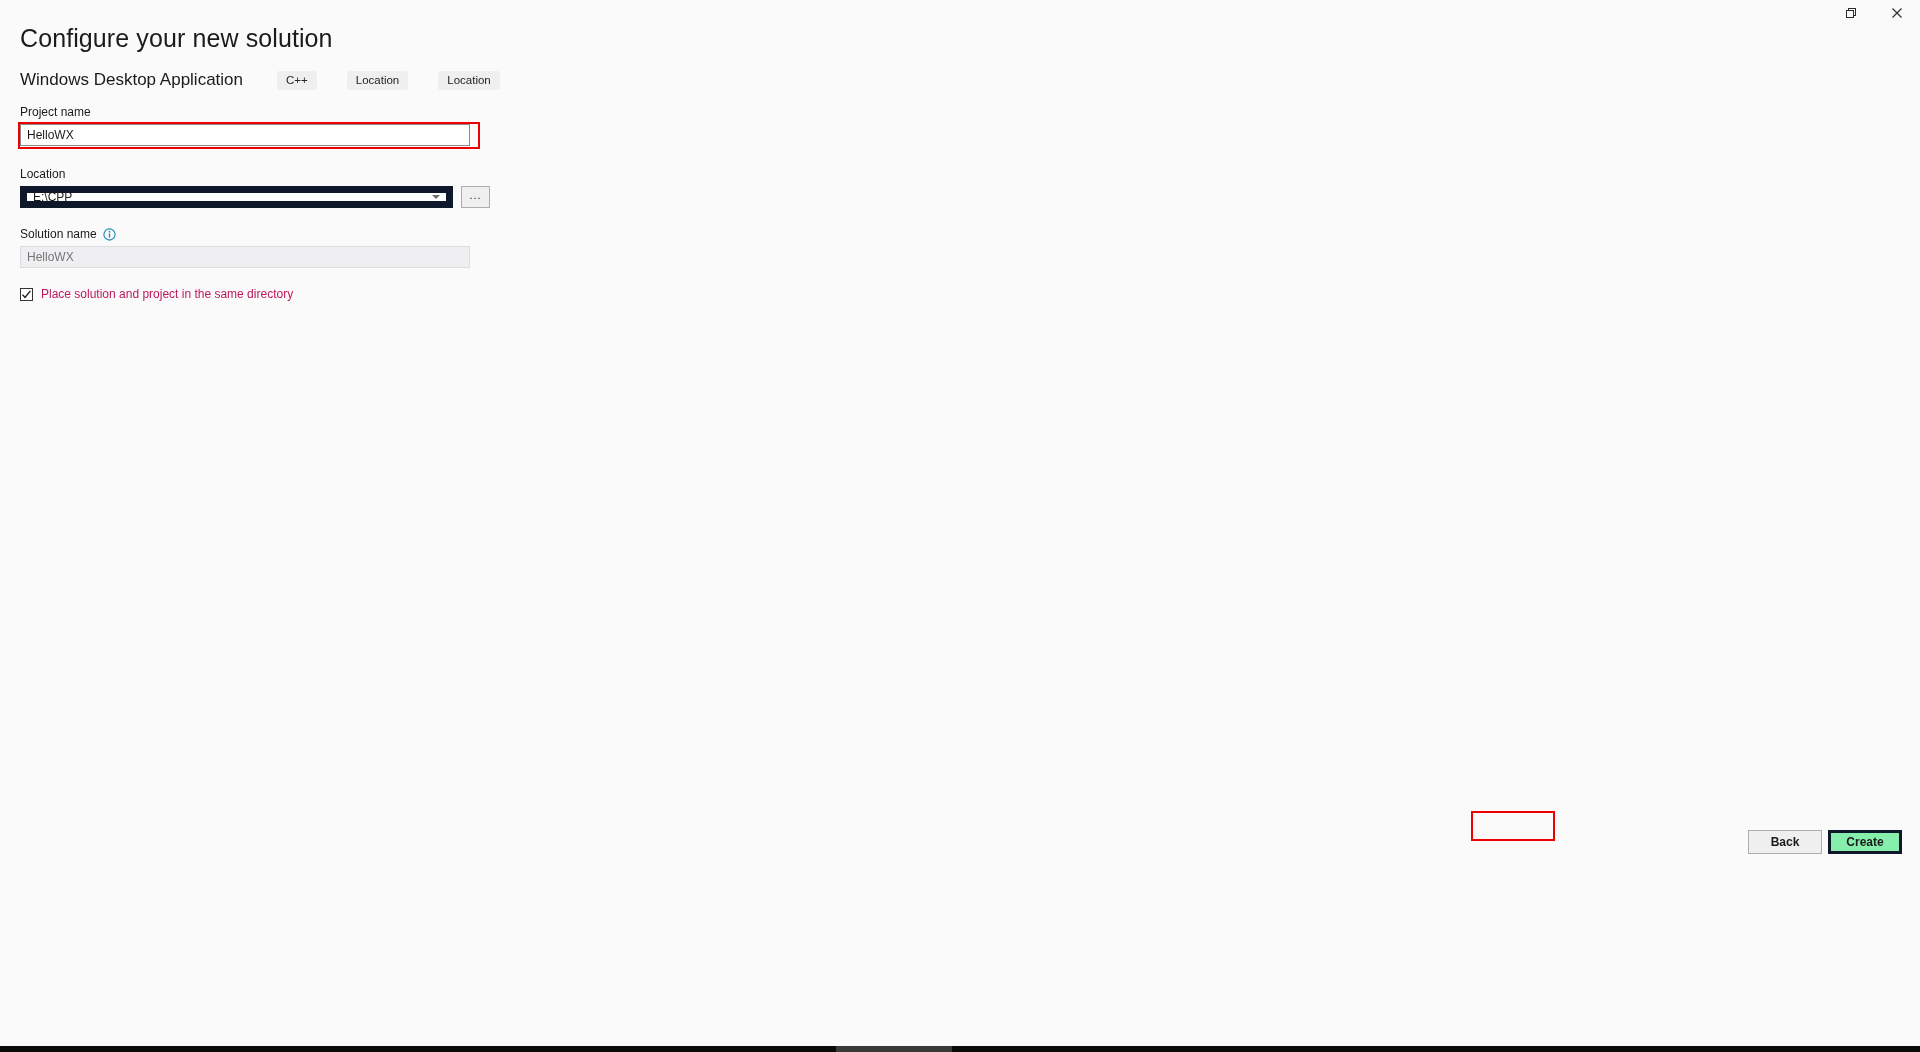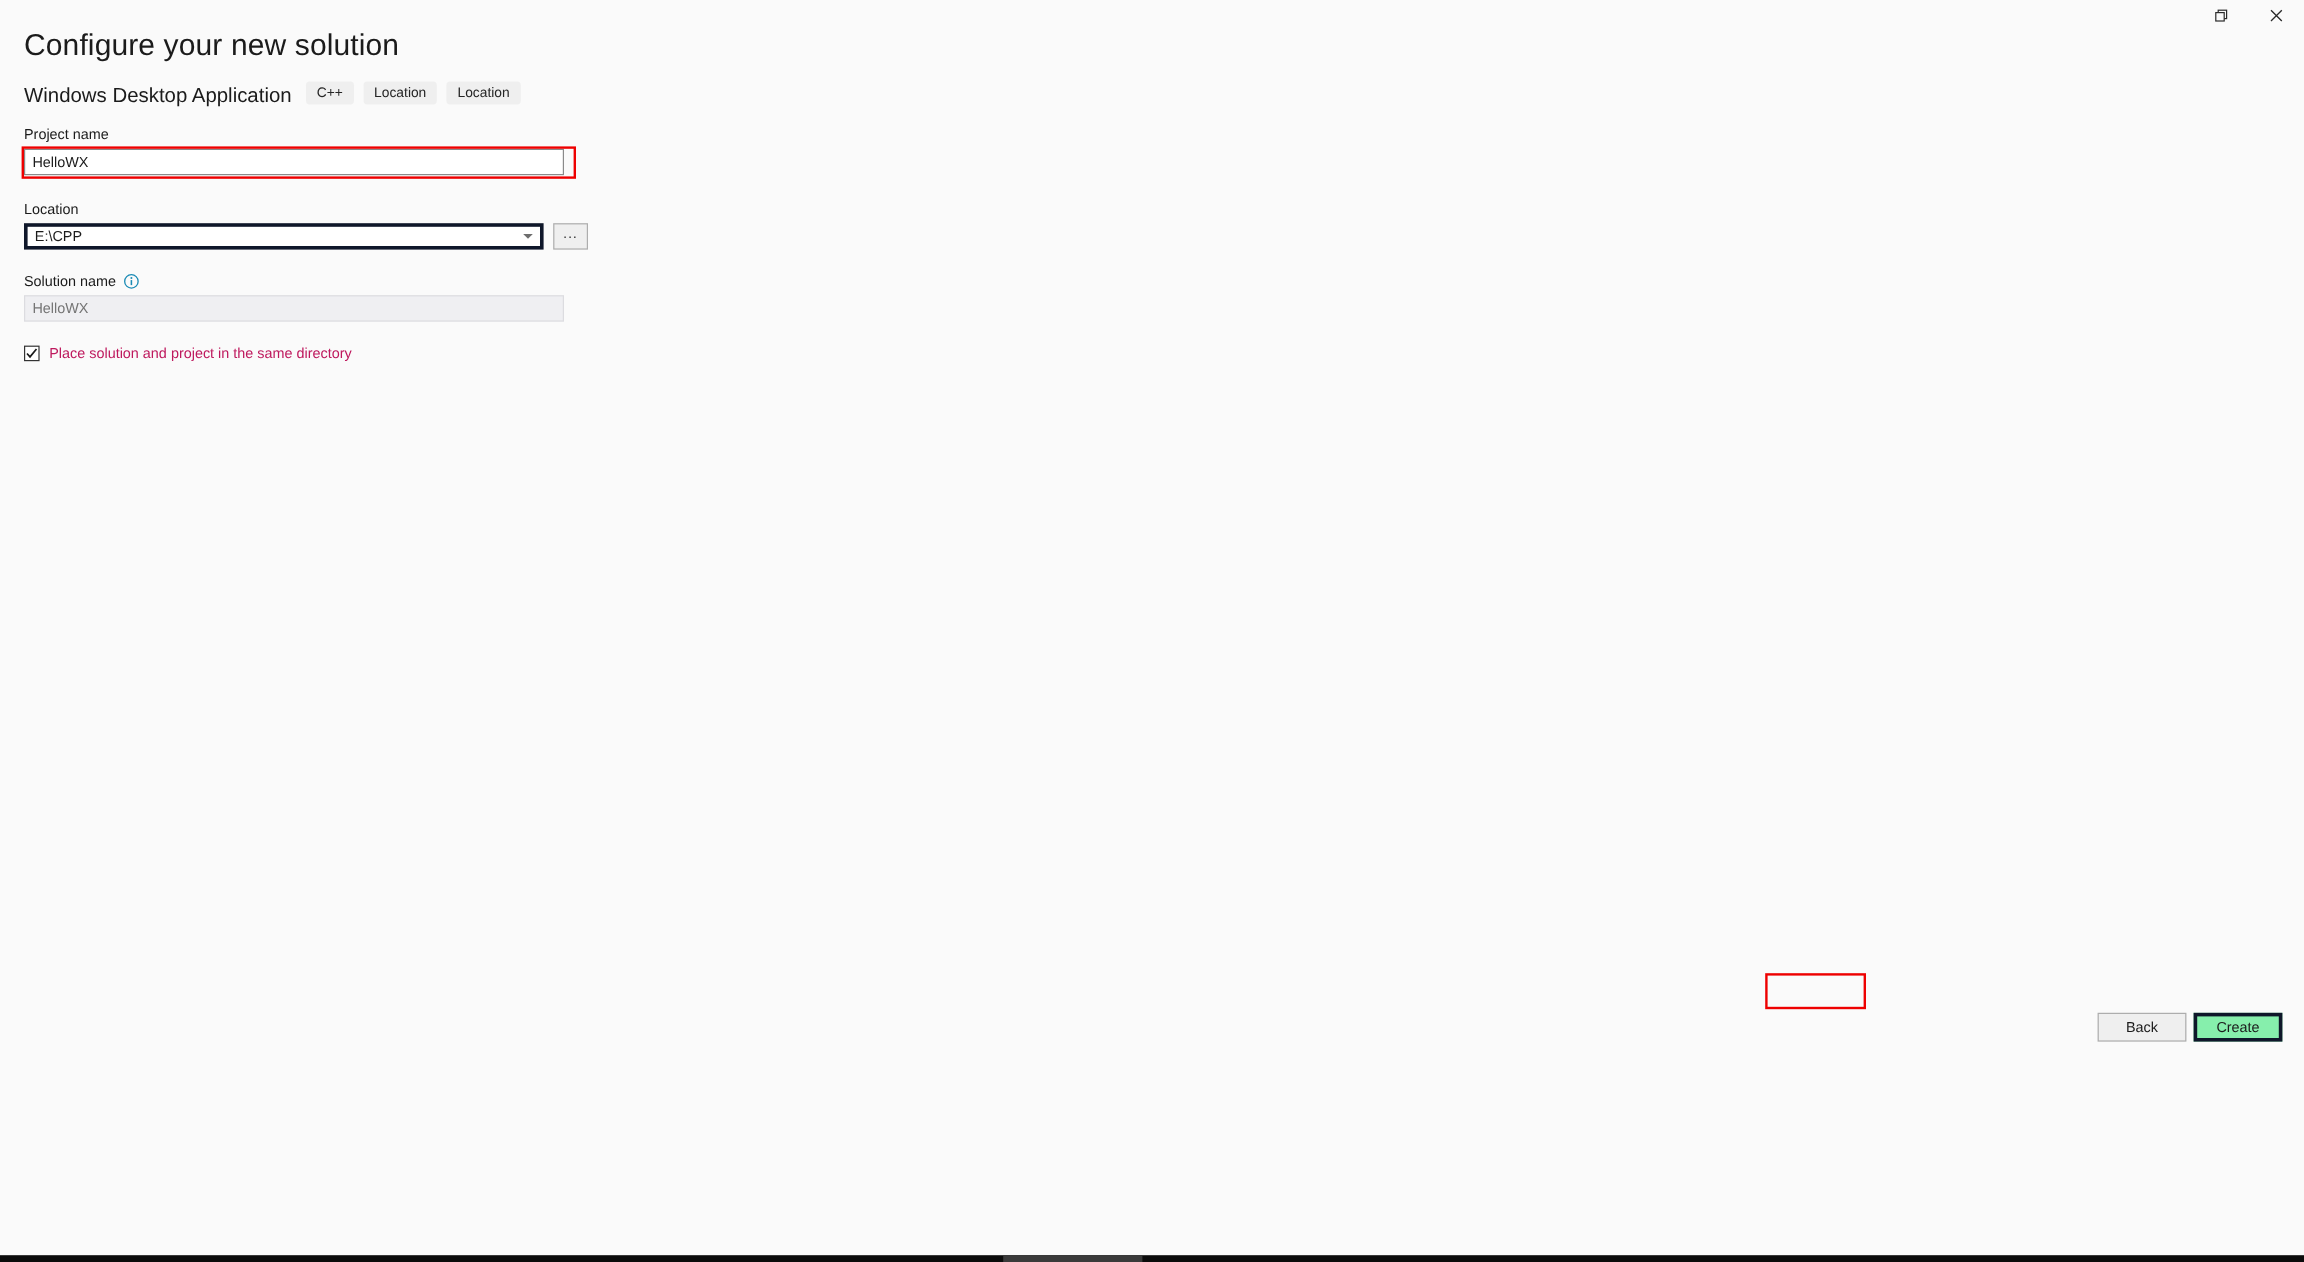--- a/index.html
+++ b/index.html
@@ -49,22 +49,23 @@
     letter-spacing: 0.1px;
     color: #1b1b1b;
     line-height: 32px;
   }
 
   .subhead-row {
     position: absolute;
     left: 20px;
     top: 68px;
     display: flex;
-    align-items: flex-start;
+    align-items: center;
     height: 24px;
+    gap: 22px;
   }
   .template-name {
     font-size: 17px;
     font-weight: 400;
     color: #1b1b1b;
     margin-right: 12px;
     line-height: 24px;
   }
   .tag {
     display: inline-flex;
@@ -146,21 +147,21 @@
 
   .combo-row {
     display: flex;
     align-items: center;
   }
   .combo {
     box-sizing: border-box;
     position: relative;
     width: 450px;
     height: 22px;
-    border: 3px solid #0f172a;
+    border: 7px solid #0f172a;
     background: #ffffff;
     display: flex;
     align-items: center;
     padding: 0 6px;
     font-size: 12px;
     color: #1b1b1b;
   }
   .combo-arrow {
     position: absolute;
     right: 6px;
@@ -212,23 +213,24 @@
     line-height: 16px;
   }
 
   .spacer-18 { height: 18px; }
   .spacer-16 { height: 16px; }
 
   
   .footer {
     position: absolute;
     right: 18px;
-    bottom: 184px;
-    display: flex;
-    align-items: center;
+    bottom: 198px;
+    display: flex;
+    align-items: center;
+    font-weight: bold;
   }
   .btn {
     box-sizing: border-box;
     width: 74px;
     height: 24px;
     font-family: "Liberation Sans", sans-serif;
     font-size: 12px;
     color: #1b1b1b;
     background: #efefef;
     border: 1px solid #adadad;

